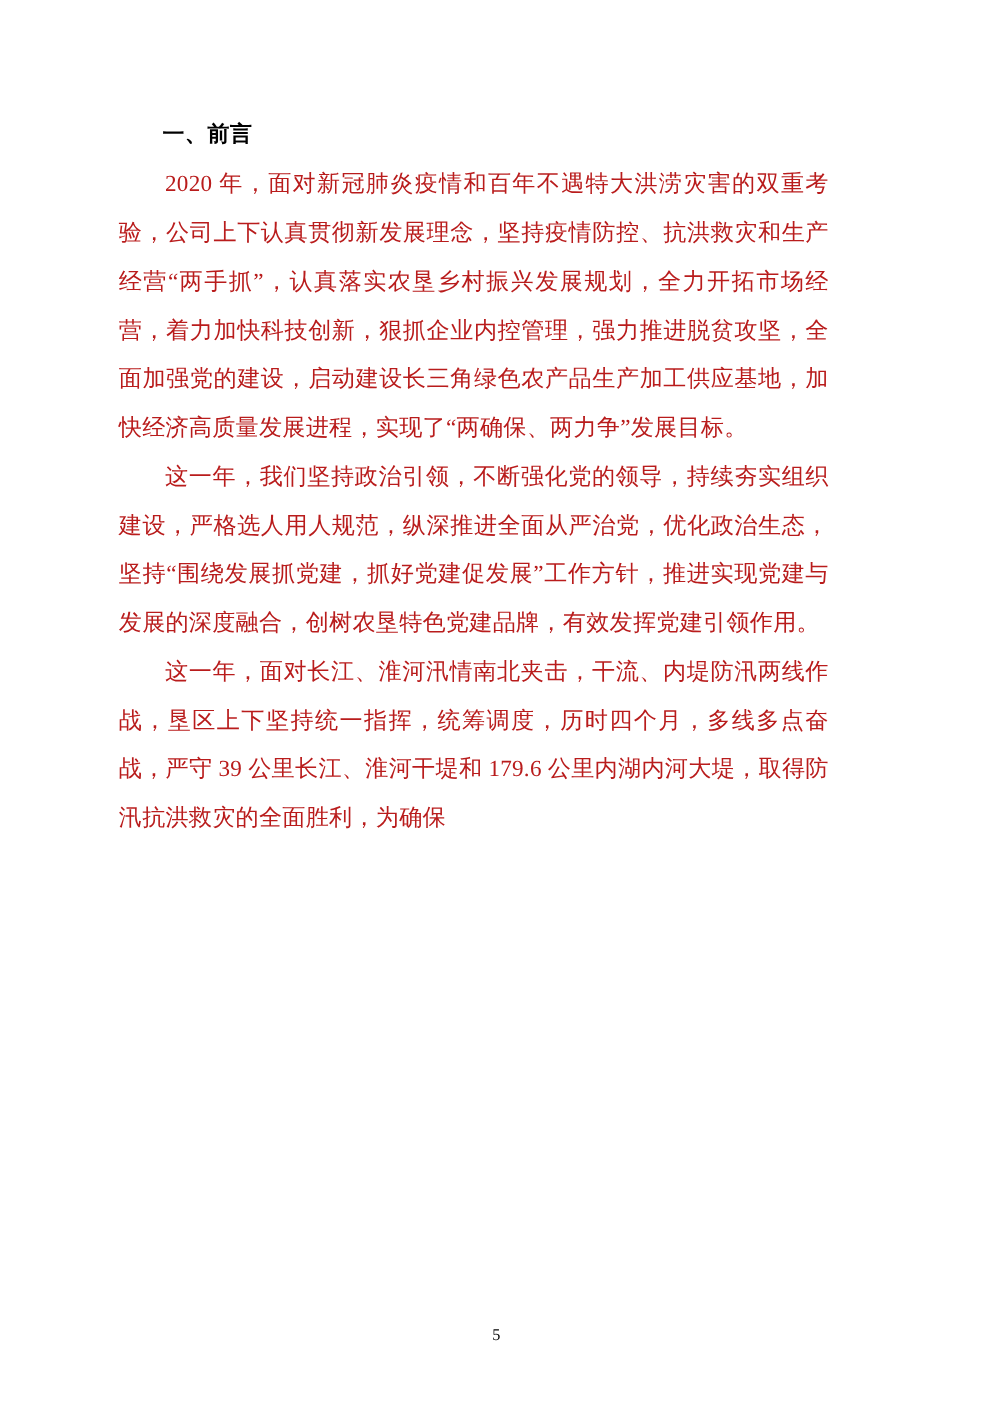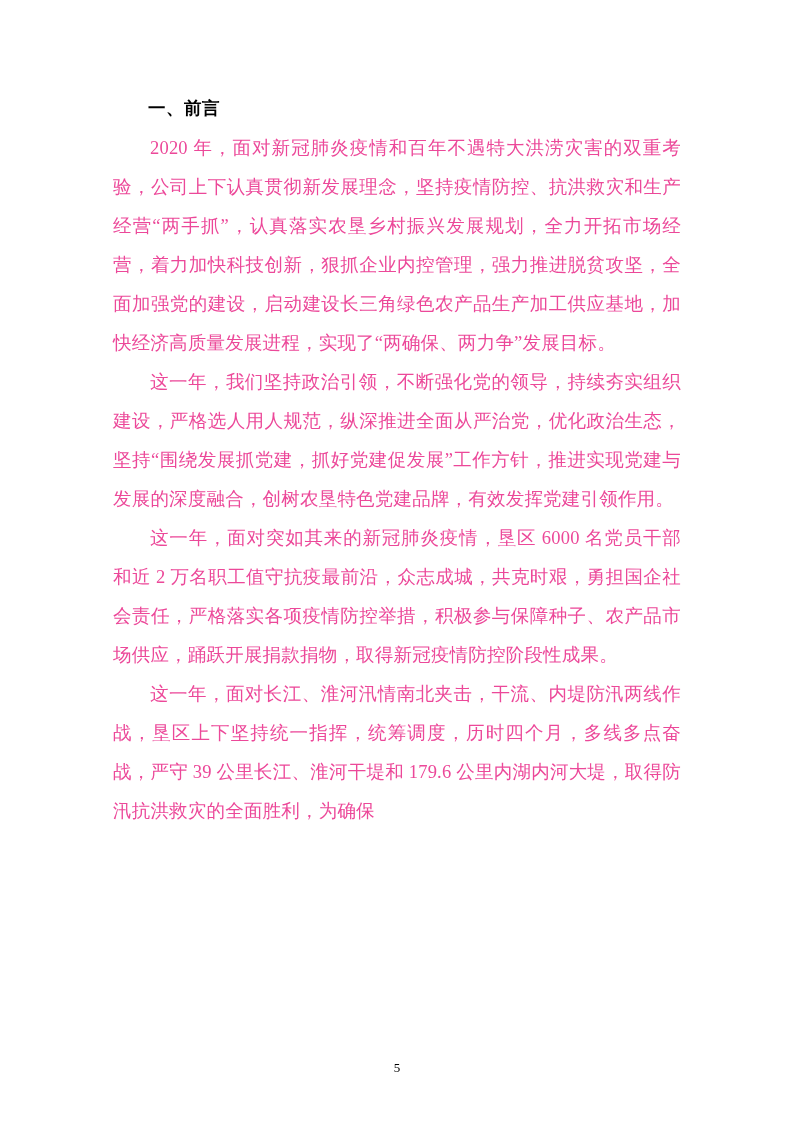--- a/index.html
+++ b/index.html
@@ -12,21 +12,21 @@
     width: 794px;
     height: 1122px;
     background: #ffffff;
     box-sizing: border-box;
     overflow: hidden;
     font-family: "Liberation Serif", "DejaVu Serif", serif;
     color: #000000;
   }
   .content {
     position: absolute;
-    left: 113px;
+    left: 95px;
     top: 95px;
     width: 568px;
   }
   .heading {
     font-family: "DejaVu Sans", "Liberation Sans", sans-serif;
     font-weight: bold;
     font-size: 17.5px;
     line-height: 1.5;
     margin: 0 0 8px 0;
     text-indent: 35px;
@@ -35,38 +35,37 @@
   }
   p.para {
     font-family: "Liberation Serif", "DejaVu Serif", serif;
     font-size: 18.5px;
     line-height: 39px;
     margin: 0;
     text-indent: 37px;
     text-align: justify;
     text-justify: inter-ideograph;
     letter-spacing: 0.2px;
-    color: #ec4899;
+    color: #b91c1c;
   }
   .page-number {
     position: absolute;
     left: 0;
     right: 0;
     top: 1060px;
     text-align: center;
     font-family: "Liberation Serif", "DejaVu Serif", serif;
     font-size: 13px;
     color: #000000;
   }
 </style>
 </head>
 <body>
 
 <div class="page">
   <div class="content">
     <h1 class="heading">一、前言</h1>
     <p class="para">2020 年，面对新冠肺炎疫情和百年不遇特大洪涝灾害的双重考验，公司上下认真贯彻新发展理念，坚持疫情防控、抗洪救灾和生产经营“两手抓”，认真落实农垦乡村振兴发展规划，全力开拓市场经营，着力加快科技创新，狠抓企业内控管理，强力推进脱贫攻坚，全面加强党的建设，启动建设长三角绿色农产品生产加工供应基地，加快经济高质量发展进程，实现了“两确保、两力争”发展目标。</p>
     <p class="para">这一年，我们坚持政治引领，不断强化党的领导，持续夯实组织建设，严格选人用人规范，纵深推进全面从严治党，优化政治生态，坚持“围绕发展抓党建，抓好党建促发展”工作方针，推进实现党建与发展的深度融合，创树农垦特色党建品牌，有效发挥党建引领作用。</p>
-    <p class="para">这一年，面对突如其来的新冠肺炎疫情，垦区 6000 名党员干部和近 2 万名职工值守抗疫最前沿，众志成城，共克时艰，勇担国企社会责任，严格落实各项疫情防控举措，积极参与保障种子、农产品市场供应，踊跃开展捐款捐物，取得新冠疫情防控阶段性成果。</p>
     <p class="para">这一年，面对长江、淮河汛情南北夹击，干流、内堤防汛两线作战，垦区上下坚持统一指挥，统筹调度，历时四个月，多线多点奋战，严守 39 公里长江、淮河干堤和 179.6 公里内湖内河大堤，取得防汛抗洪救灾的全面胜利，为确保</p>
   </div>
   <div class="page-number">5</div>
 </div>
 
 </body></html>

